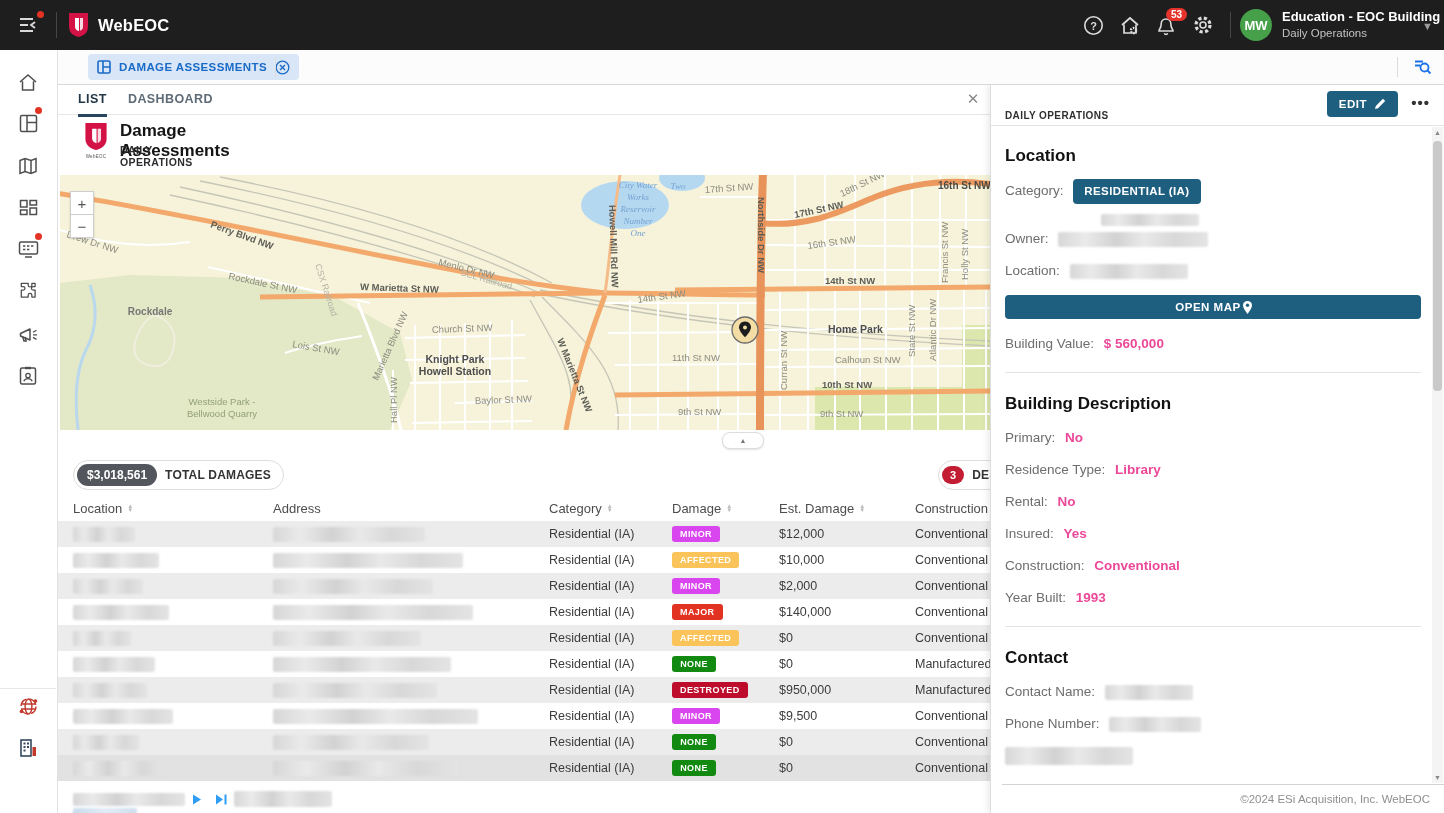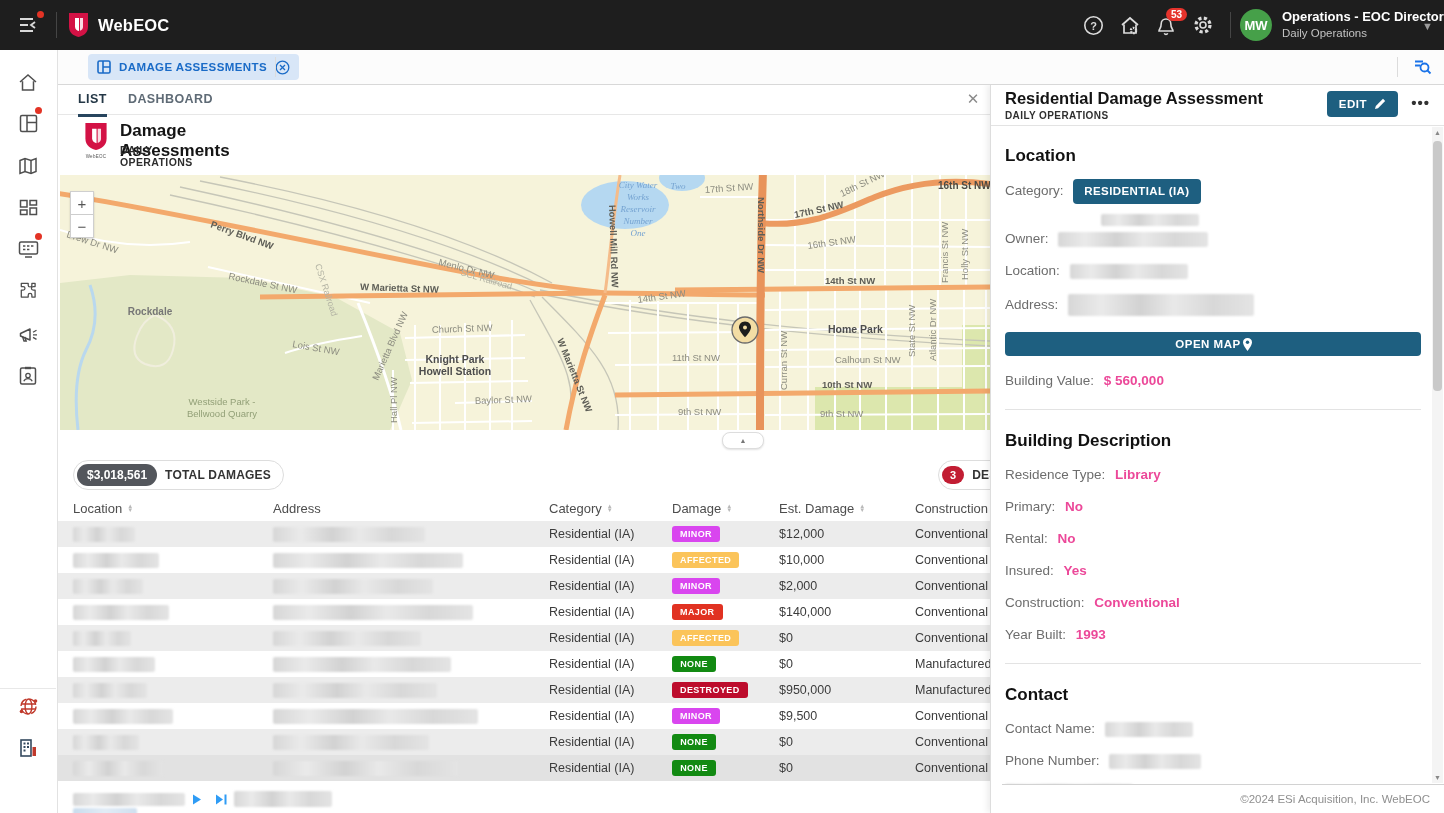--- a/index.html
+++ b/index.html
@@ -184,21 +184,21 @@
     </div>
     <div class="tb-item tb-icon" style="left:1185px">
       <svg width="22" height="22" viewBox="0 0 22 22">
           <circle cx="11" cy="11" r="7" fill="none" stroke="#dcdcdc" stroke-width="3.2" stroke-dasharray="3.2 2.4"></circle>
           <circle cx="11" cy="11" r="3" fill="none" stroke="#dcdcdc" stroke-width="1.6"></circle>
         </svg>
     </div>
     <div class="tb-divider" style="left:1230px"></div>
     <div class="avatar">MW</div>
     <div class="tb-user">
-      <div class="role">Operations - EOC Director</div>
+      <div class="role">Education - EOC Building</div>
       <div class="inc">Daily Operations</div>
     </div>
     <div class="tb-caret">▼</div>
   </header>
 
   <nav class="rail">
     <div class="rail-item" style="top:14px">
       <svg width="20" height="19" viewBox="0 0 20 19">
           <path d="M2 9 10 2l8 7M4.5 8.2V17h11V8.2" fill="none" stroke="#4f4f4f" stroke-width="1.5"></path>
         </svg>
@@ -674,21 +674,20 @@
             <rect x="9.5" y="1.5" width="2" height="10" fill="#2f9cf5"></rect>
           </svg>
       </span>
       <span class="redact" style="width:98px;height:16px"></span>
     </div>
     <span class="redact blue" style="position:absolute;left:16px;top:724px;width:64px;height:8px"></span>
   </section>
 
   <aside class="detail">
     <div class="dheader">
-      <div class="dtitle">Residential Damage Assessment</div>
       <div class="dsub">DAILY OPERATIONS</div>
       <button class="edit-btn">
         <span>EDIT</span>
         <svg width="12" height="12" viewBox="0 0 12 12">
             <path d="M1 11l.8-3L9 .8 11.2 3 4 10.2 1 11Z" fill="#fff"></path>
           </svg>
       </button>
       <div class="more-btn">•••</div>
     </div>
 
@@ -701,46 +700,42 @@
       <div class="drow" style="margin-top:7px">
         <span class="redact" style="width:98px;height:12px;margin-left:96px"></span>
       </div>
       <div class="drow" style="margin-top:2px">
         <span class="lbl">Owner:</span>
         <span class="redact" style="width:150px"></span>
       </div>
       <div class="drow">
         <span class="lbl">Location:</span>
         <span class="redact" style="width:118px"></span>
-      </div>
-      <div class="drow">
-        <span class="lbl">Address:</span>
-        <span class="redact" style="width:186px;height:22px"></span>
       </div>
       <button class="open-map">
         <span>OPEN MAP</span>
         <svg width="11" height="13" viewBox="0 0 11 13">
             <path d="M5.5 0C2.9 0 1 1.9 1 4.3 1 7.5 5.5 13 5.5 13S10 7.5 10 4.3C10 1.9 8.1 0 5.5 0Z" fill="#fff"></path>
             <circle cx="5.5" cy="4.3" r="1.7" fill="#1e5f80"></circle>
           </svg>
       </button>
       <div class="drow" style="margin-top:16px">
         <span class="lbl">Building Value:</span>
         <span class="val">$ 560,000</span>
       </div>
       <hr class="dhr">
 
       <h2 class="dsec">Building Description</h2>
       <div class="drow">
+        <span class="lbl">Primary:</span>
+        <span class="val">No</span>
+      </div>
+      <div class="drow">
         <span class="lbl">Residence Type:</span>
         <span class="val">Library</span>
-      </div>
-      <div class="drow">
-        <span class="lbl">Primary:</span>
-        <span class="val">No</span>
       </div>
       <div class="drow">
         <span class="lbl">Rental:</span>
         <span class="val">No</span>
       </div>
       <div class="drow">
         <span class="lbl">Insured:</span>
         <span class="val">Yes</span>
       </div>
       <div class="drow">

